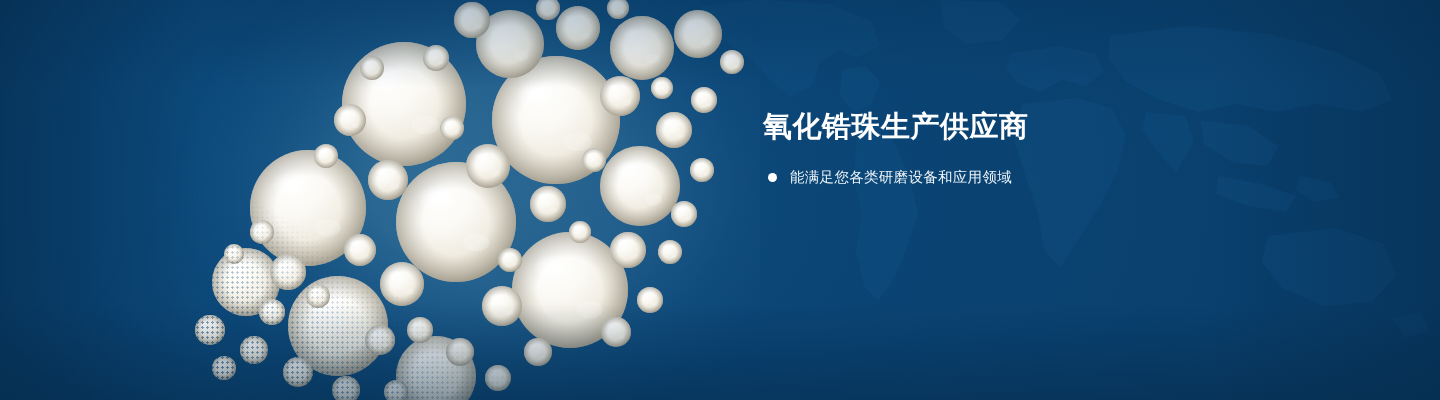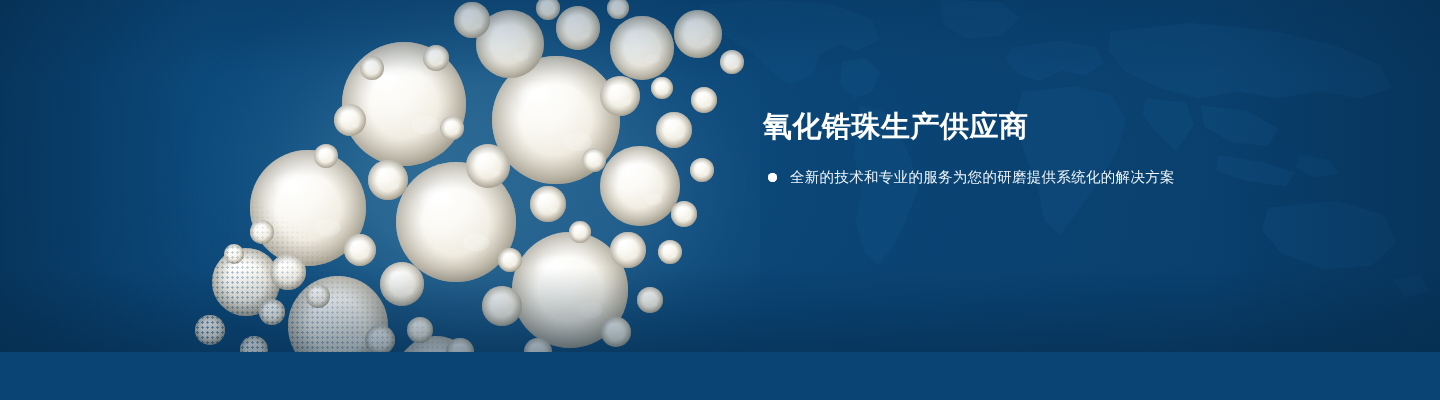--- a/index.html
+++ b/index.html
@@ -7,21 +7,21 @@
     padding: 0;
     background: #0a4474;
   }
   body {
     font-family: "DejaVu Sans", "Liberation Sans", sans-serif;
   }
 
   .banner {
     position: relative;
     width: 1440px;
-    height: 352px;
+    height: 400px;
     overflow: hidden;
     background: #ef4444;
   }
 
   
   .bg-base {
     position: absolute;
     inset: 0;
     background:
       radial-gradient(ellipse 900px 520px at 28% 48%, #0d4e81 0%, #0a4474 55%, #093f6c 100%),
@@ -254,24 +254,21 @@
 
   <div class="bg-vignette"></div>
 
   <div class="copy">
     <h1 class="headline">氧化锆珠生产供应商</h1>
 
     <ul class="bullets">
 
       <li class="bullet">
         <span class="bullet-dot"></span>
+        <span class="bullet-line">能满足您各类研磨设备和应用领域</span>
       </li>
 
-      <li class="bullet">
-        <span class="bullet-dot"></span>
-        <span class="bullet-line">全新的技术和专业的服务为您的研磨提供系统化的解决方案</span>
-      </li>
 
 
     </ul>
   </div>
 
 </div>
 
 </body></html>

